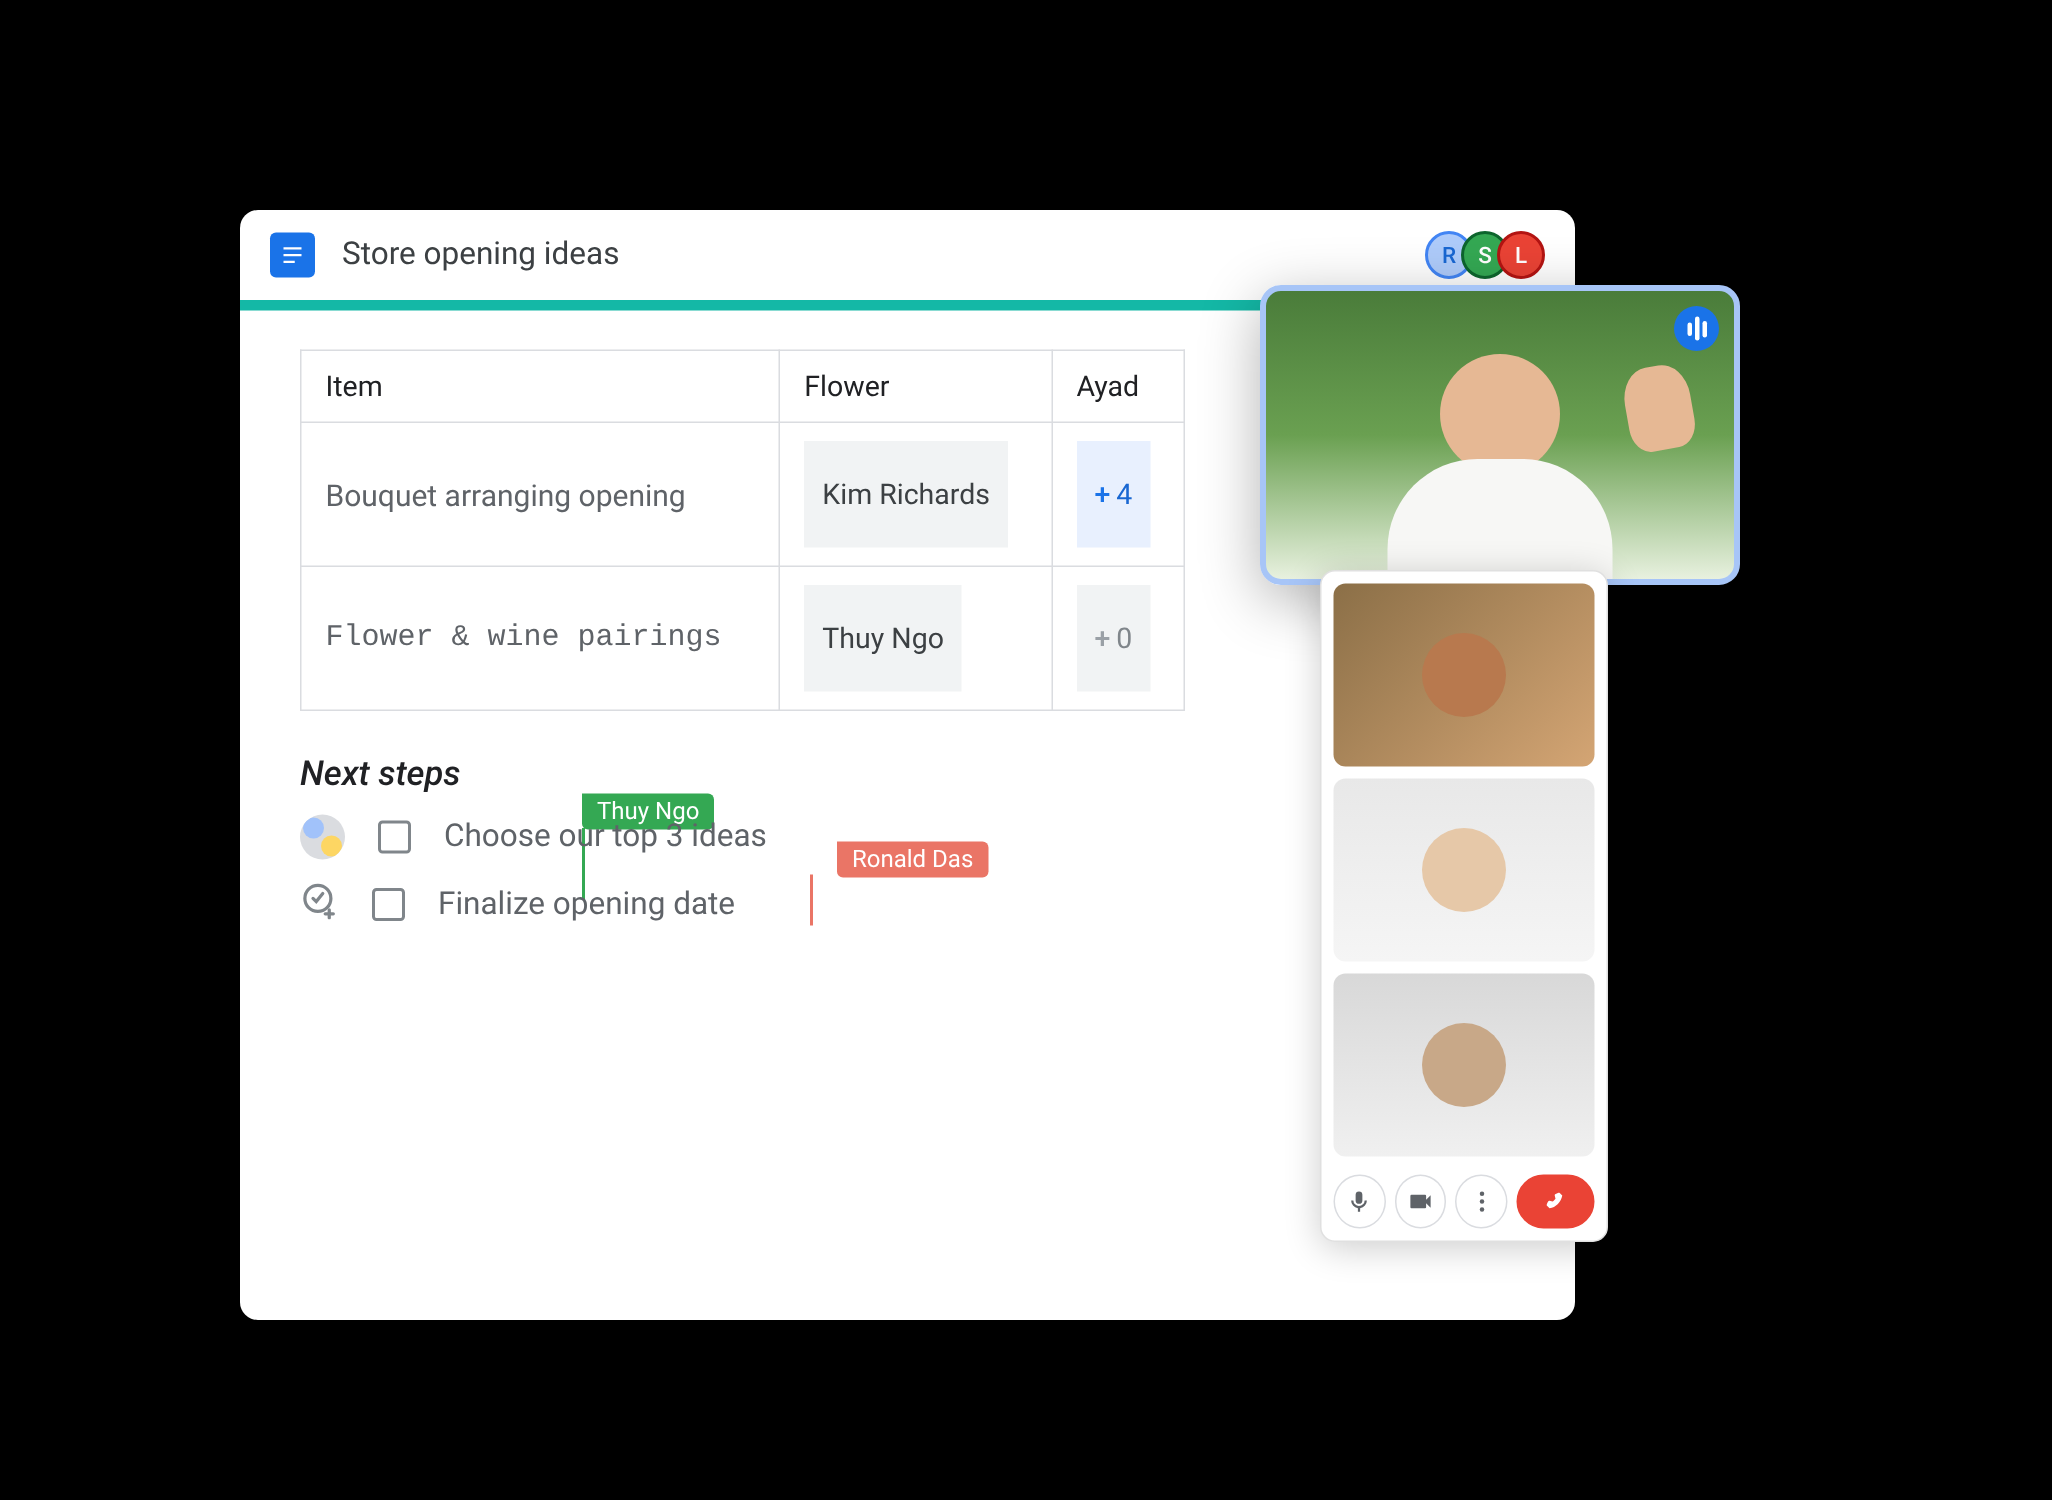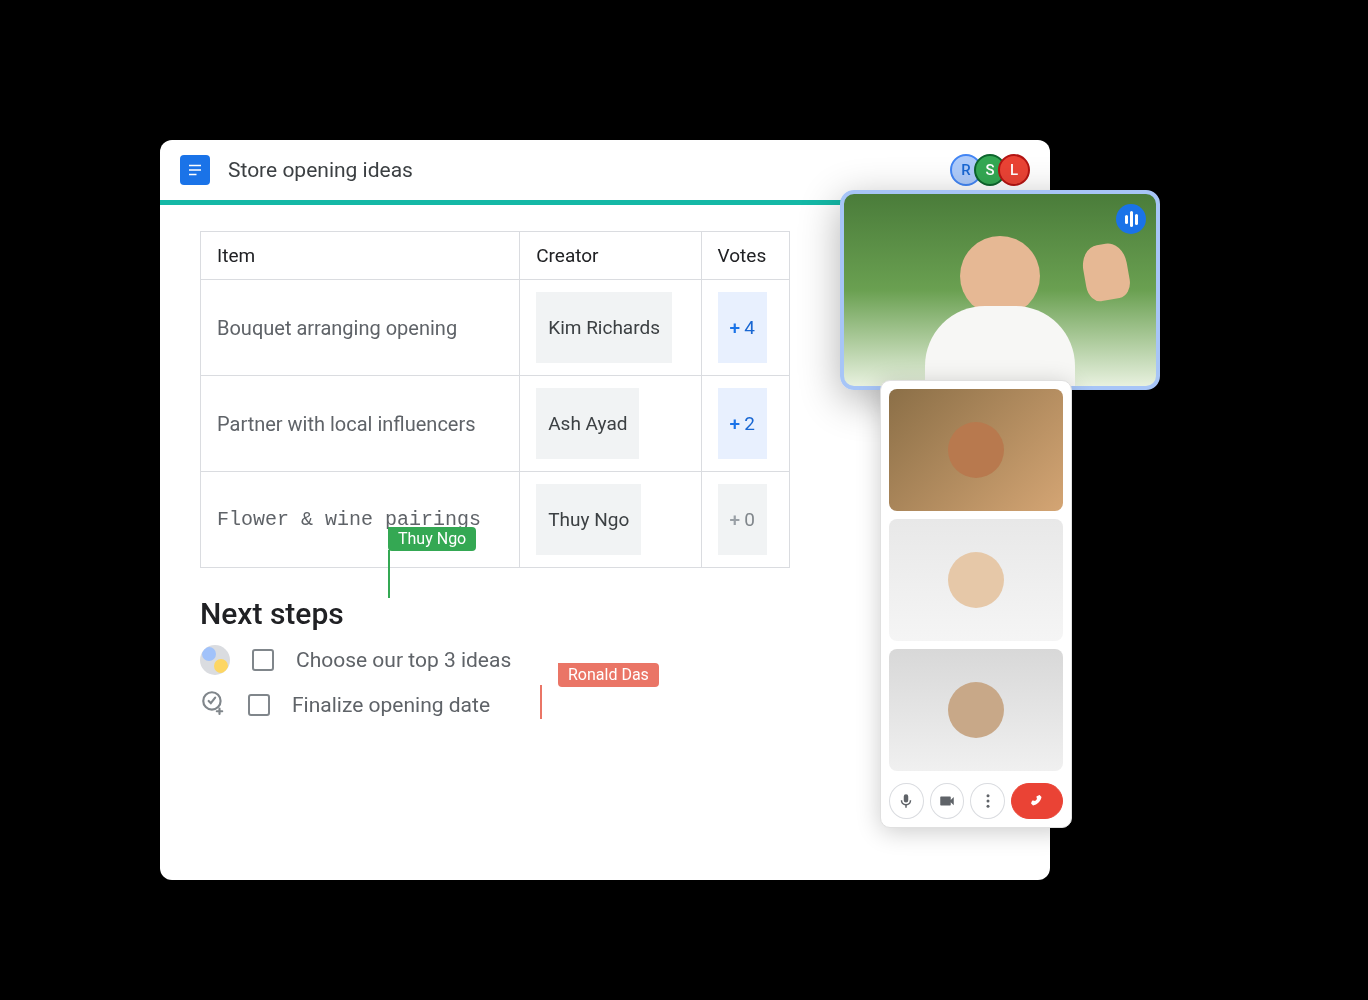--- a/index.html
+++ b/index.html
@@ -18,21 +18,21 @@
       height: 740px;
       background: #fff;
       border-radius: 12px;
       box-shadow: 0 4px 30px rgba(0,0,0,0.35);
       overflow: visible;
     }
     .titlebar {
       display: flex;
       align-items: center;
       padding: 14px 20px;
-      border-bottom: 5px solid #14b8a6;
+      border-bottom: 7px solid #14b8a6;
       position: relative;
       justify-content: flex-end;
     }
     .doc-icon {
       width: 30px; height: 30px;
       background: #1a73e8;
       border-radius: 4px;
       display: flex; align-items: center; justify-content: center;
       margin-right: 18px;
     }
@@ -106,24 +106,25 @@
     }
     .cursor-tag.green { background: #34a853; }
     .cursor-tag.red   { background: #ea7566; }
     .cursor-line {
       position: absolute;
       width: 2px;
     }
     .cursor-line.green { background: #34a853; }
     .cursor-line.red { background: #ea7566; }
     .subheading {
-      font-size: 30px;
+      font-size: 23px;
       font-weight: 500;
       color: #202124;
       margin: 28px 0 14px;
+      font-style: italic;
     }
     .step-row {
       display: flex;
       align-items: center;
       gap: 22px;
       margin-bottom: 14px;
       font-size: 21px;
       color: #5f6368;
       position: relative;
     }
@@ -232,32 +233,27 @@
       <div class="avatar-badge" style="background:#ea4335;color:#fff;border-color:#b31412">L</div>
     </div>
   </div>
 
   <div class="document-body">
 
     <table class="ideas">
       <tbody>
           <tr>
         <th>Item</th>
-        <th>Creator</th>
-        <th>Votes</th>
+        <th>Flower</th>
+        <th>Ayad</th>
       </tr>
       <tr>
         <td>Bouquet arranging opening</td>
         <td><span class="chip">Kim Richards</span></td>
         <td><span class="chip hi"><span class="vote-plus">+</span><span>4</span></span></td>
-      </tr>
-      <tr>
-        <td>Partner with local influencers</td>
-        <td><span class="chip">Ash Ayad</span></td>
-        <td><span class="chip hi"><span class="vote-plus">+</span><span>2</span></span></td>
       </tr>
       <tr>
         <td style="position:relative;font-family:Liberation Mono, monospace;">
           <span>Flower &amp; wine pairings</span>
         </td>
         <td><span class="chip">Thuy Ngo</span></td>
         <td><span class="chip zero"><span class="vote-plus zero">+</span><span>0</span></span></td>
       </tr>
     </tbody>
       </table>

